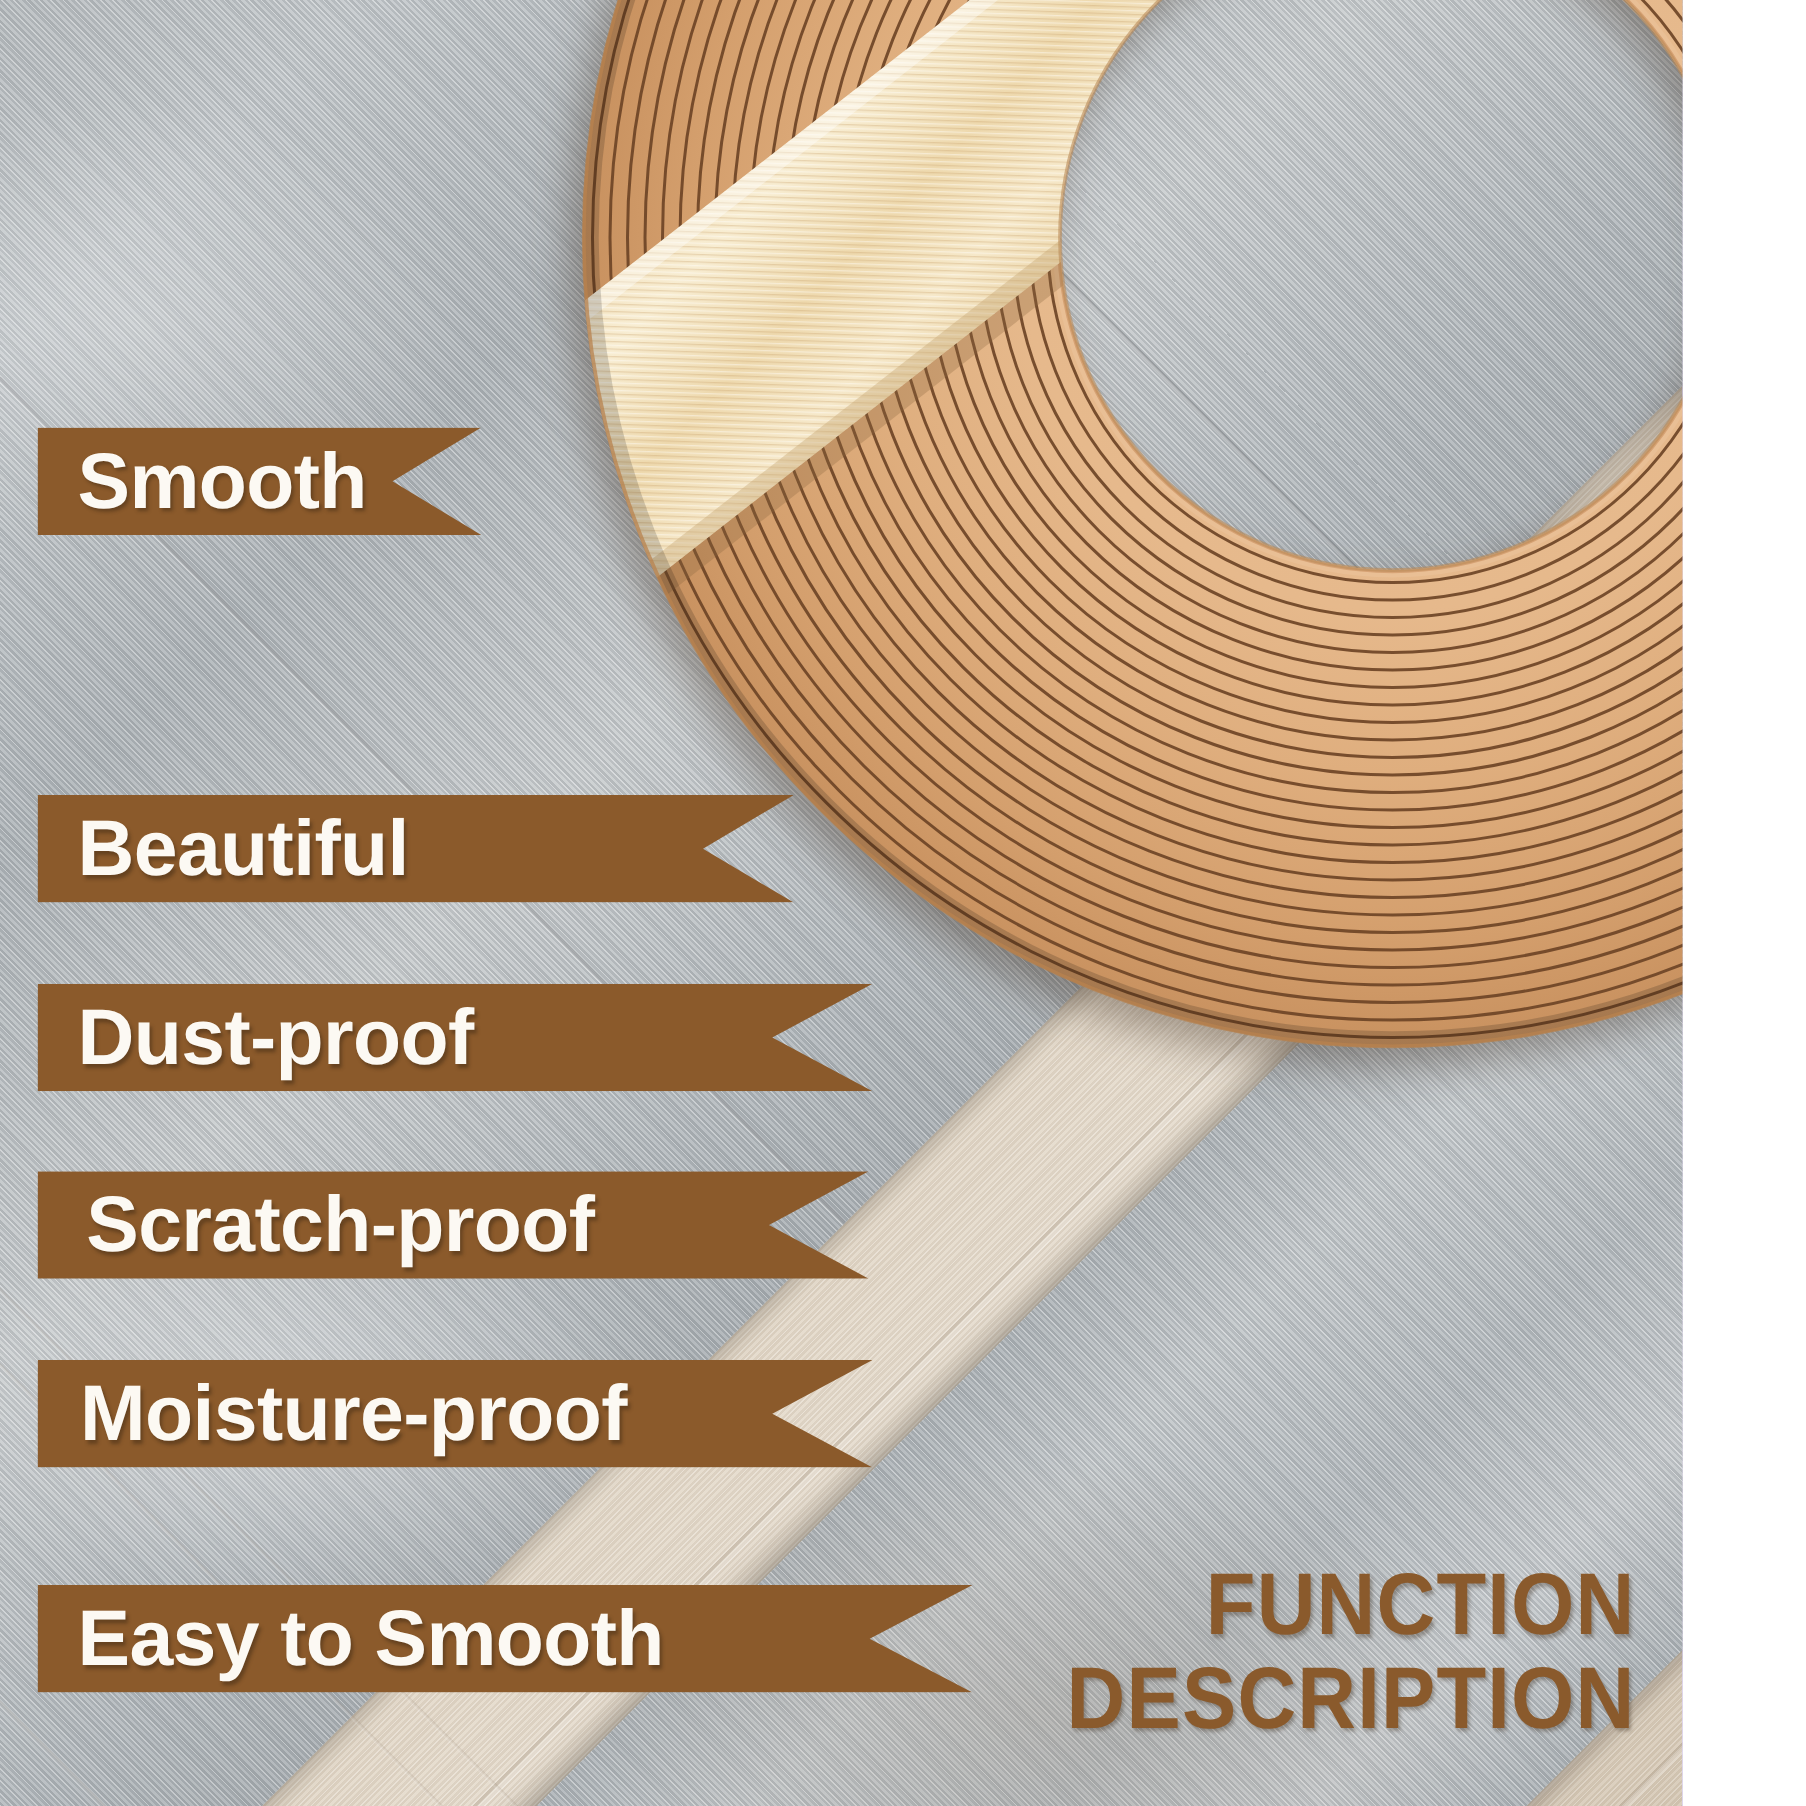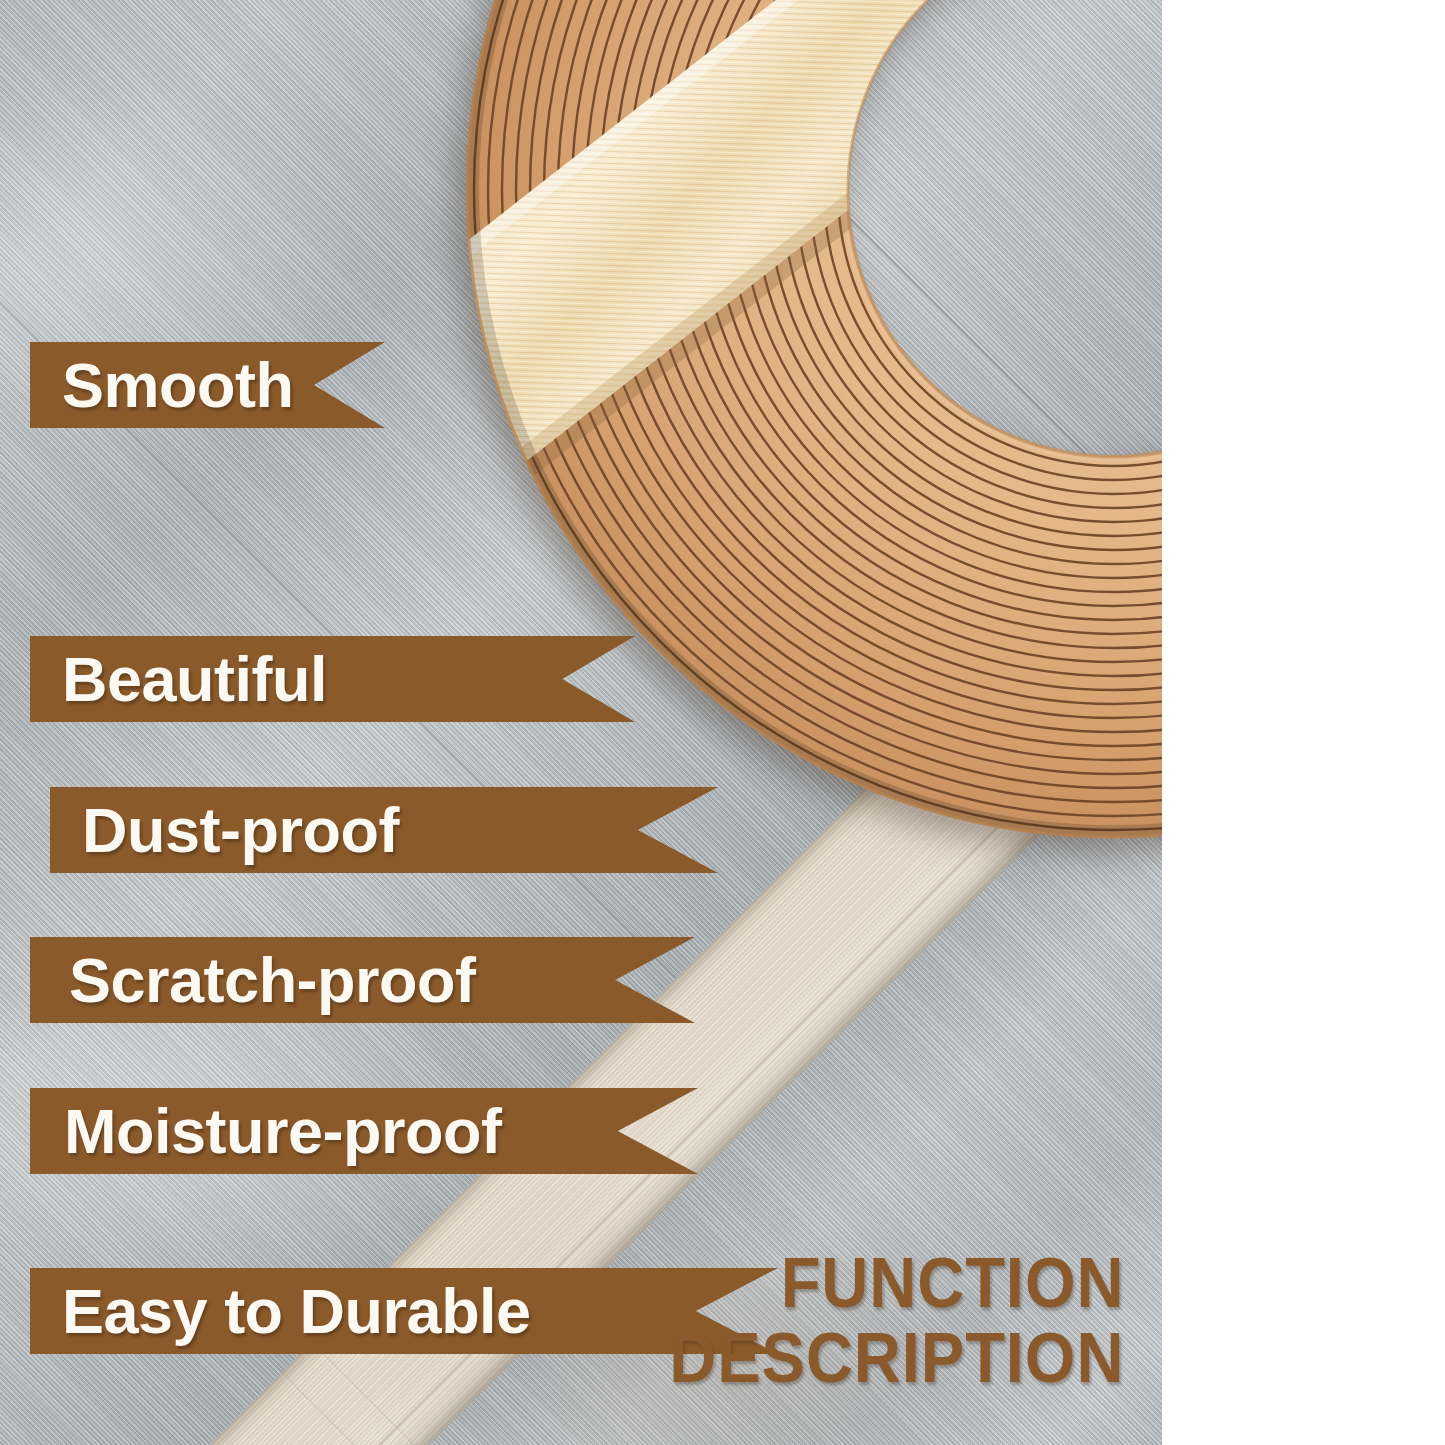--- a/index.html
+++ b/index.html
@@ -1,20 +1,20 @@
 <!DOCTYPE html>
 <html><head>
 <meta charset="utf-8">
 <style>
   html,body{margin:0;padding:0;background:#fff;}
   body{font-family:"Liberation Sans","DejaVu Sans",sans-serif;}
 
   #stage{
     position:relative;
-    width:1162px;height:1445px;
+    width:1346px;height:1445px;
     overflow:hidden;
     background:#c4b5fd;
   }
 
   
   .bg-layer{position:absolute;inset:0;}
 
   
   .bg-beige{
     background:
@@ -279,37 +279,37 @@
     <span class="txt">Smooth</span>
   </div>
 
 
   <div class="banner" style="left:30px;top:636px;width:605px;
               clip-path:polygon(0 0, 100% 0, 88% 50%, 100% 100%, 0 100%);">
     <span class="txt">Beautiful</span>
   </div>
 
   <div class="banner" style="left:30px;top:787px;width:668px;
-              clip-path:polygon(0 0, 100% 0, 88% 50%, 100% 100%, 0 100%);margin-left:20px;">
+              clip-path:polygon(0 0, 100% 0, 88% 50%, 100% 100%, 0 100%);">
     <span class="txt">Dust-proof</span>
   </div>
 
   <div class="banner" style="left:30px;top:937px;width:665px;
               clip-path:polygon(0 0, 100% 0, 88% 50%, 100% 100%, 0 100%);padding-left:39px;">
     <span class="txt">Scratch-proof</span>
   </div>
 
   <div class="banner" style="left:30px;top:1088px;width:668px;
               clip-path:polygon(0 0, 100% 0, 88% 50%, 100% 100%, 0 100%);padding-left:34px;">
     <span class="txt">Moisture-proof</span>
   </div>
 
   <div class="banner" style="left:30px;top:1268px;width:748px;
               clip-path:polygon(0 0, 100% 0, 89% 50%, 100% 100%, 0 100%);">
-    <span class="txt">Easy to Durable</span>
+    <span class="txt">Easy to Smooth</span>
   </div>
 
   <div class="fn-desc">
     <div>FUNCTION</div>
     <div>DESCRIPTION</div>
   </div>
 
 </div>
 
 </body></html>

